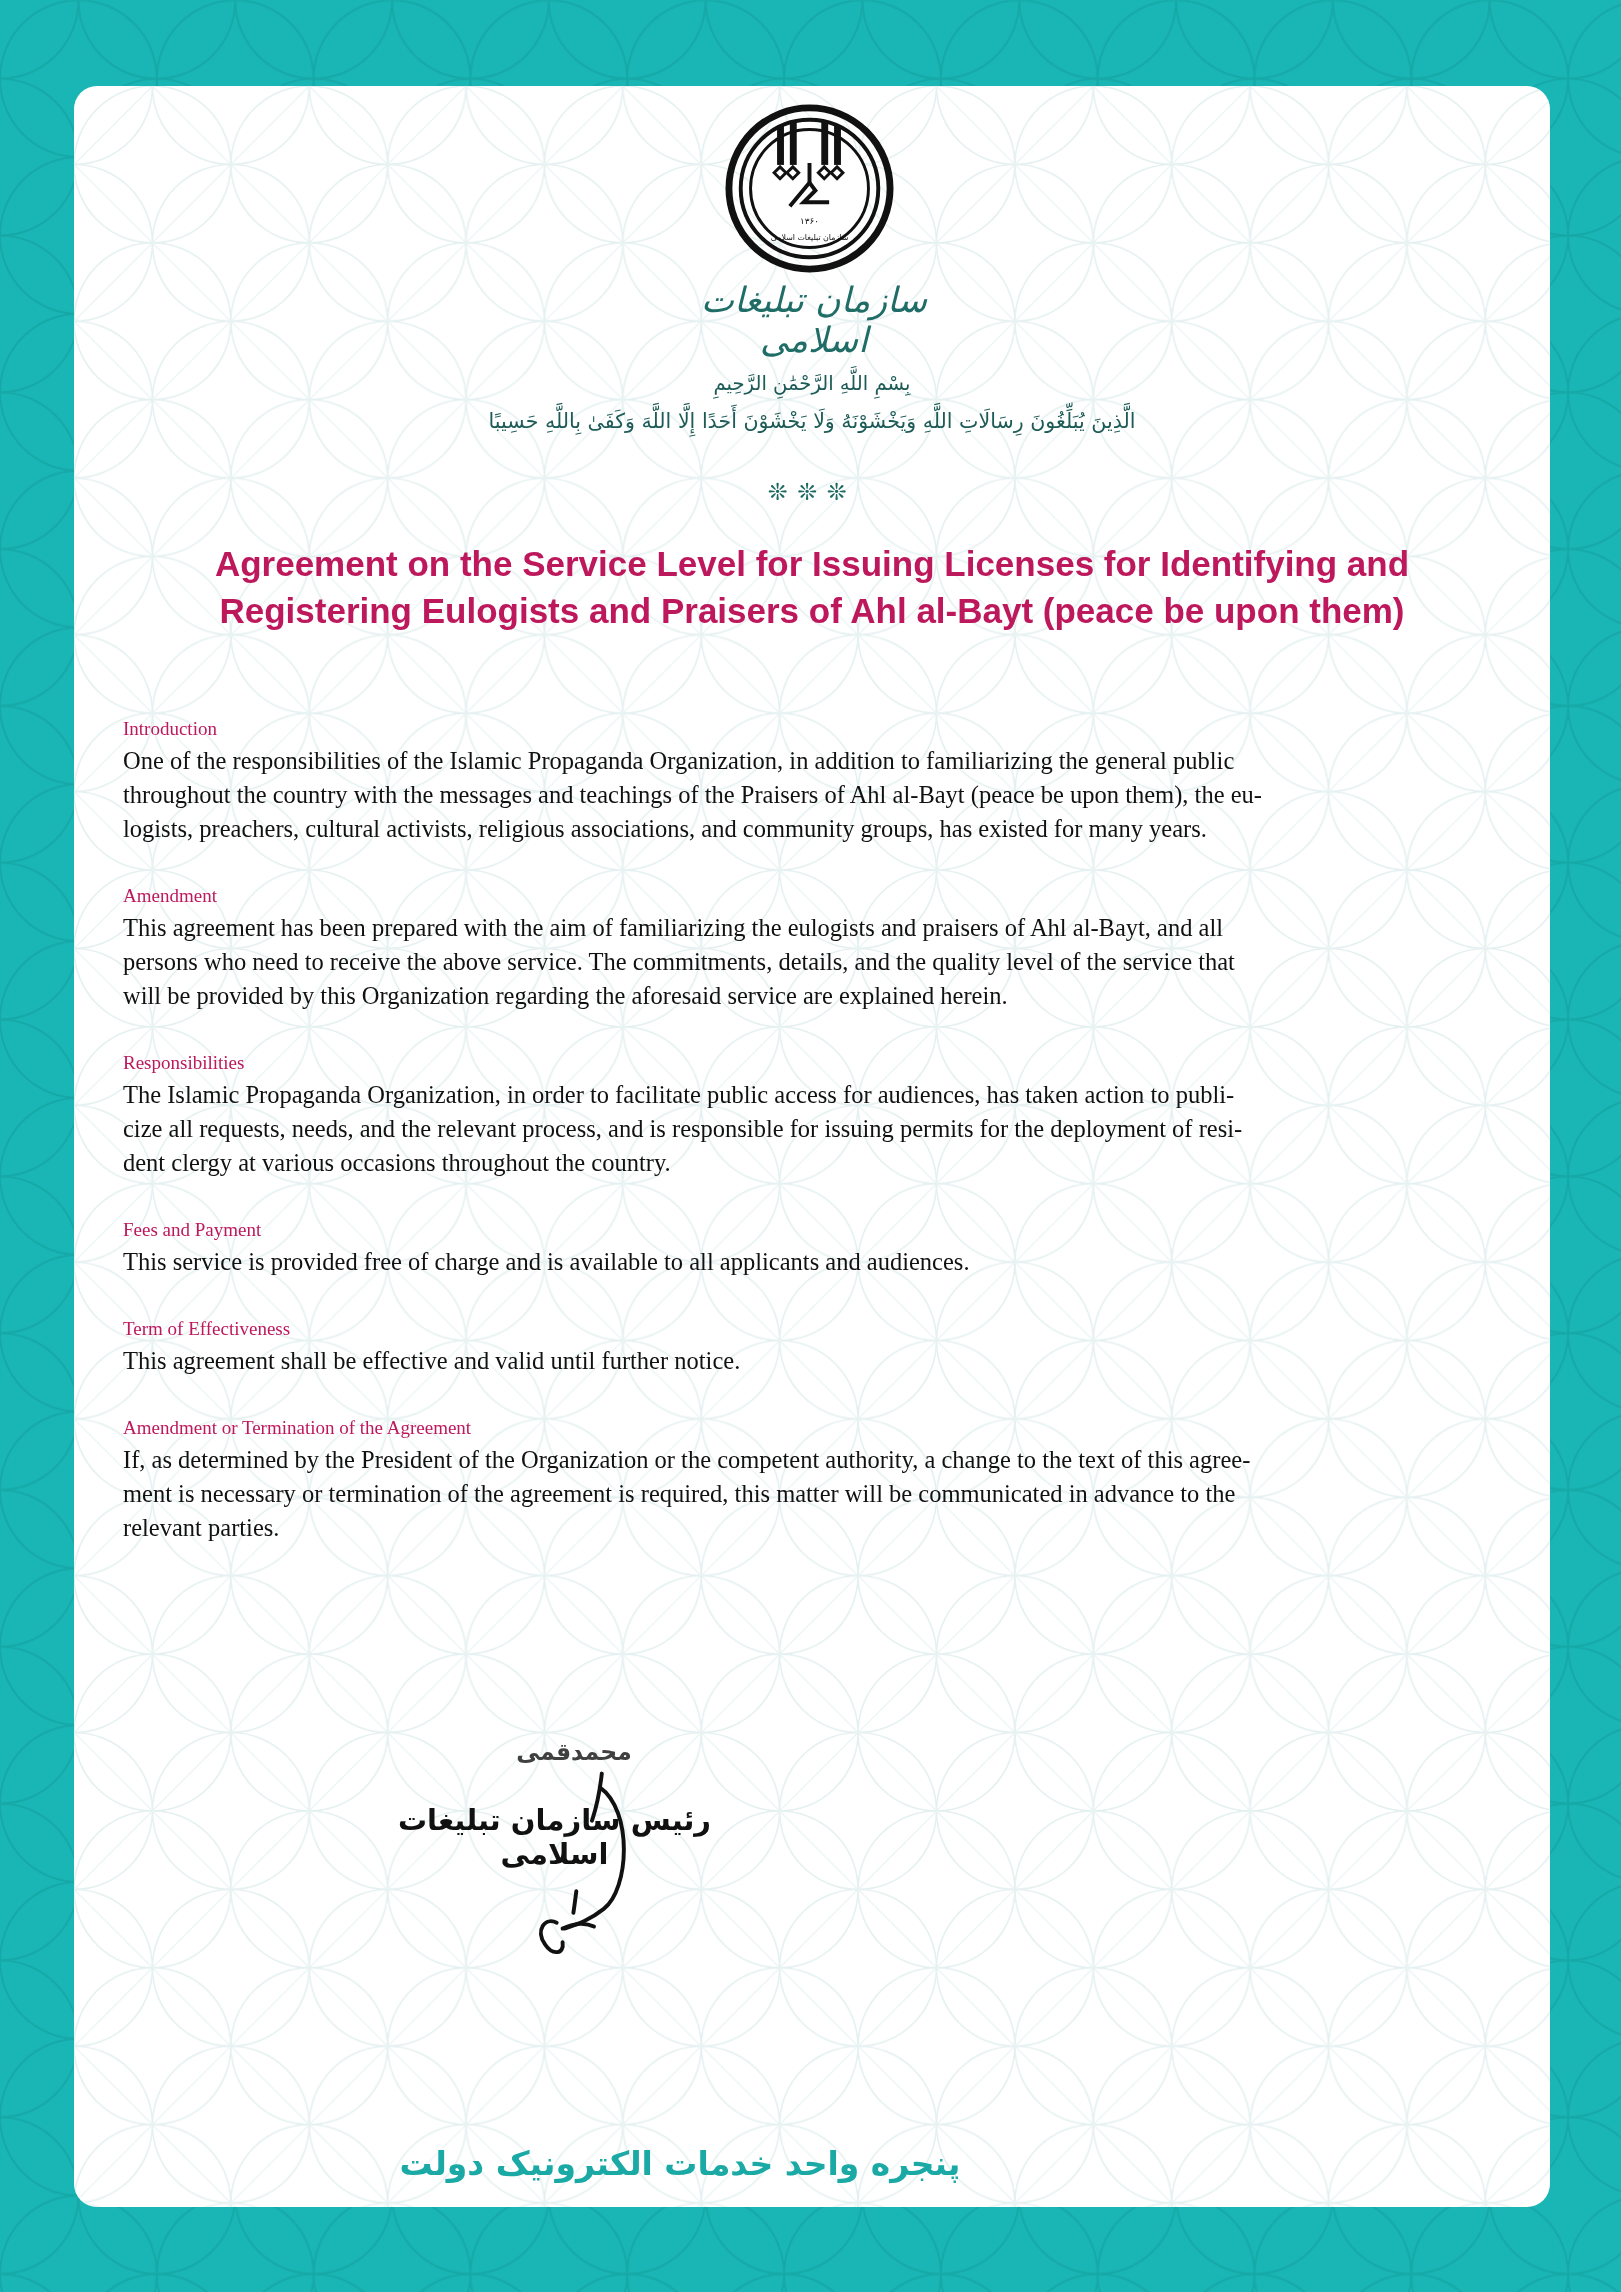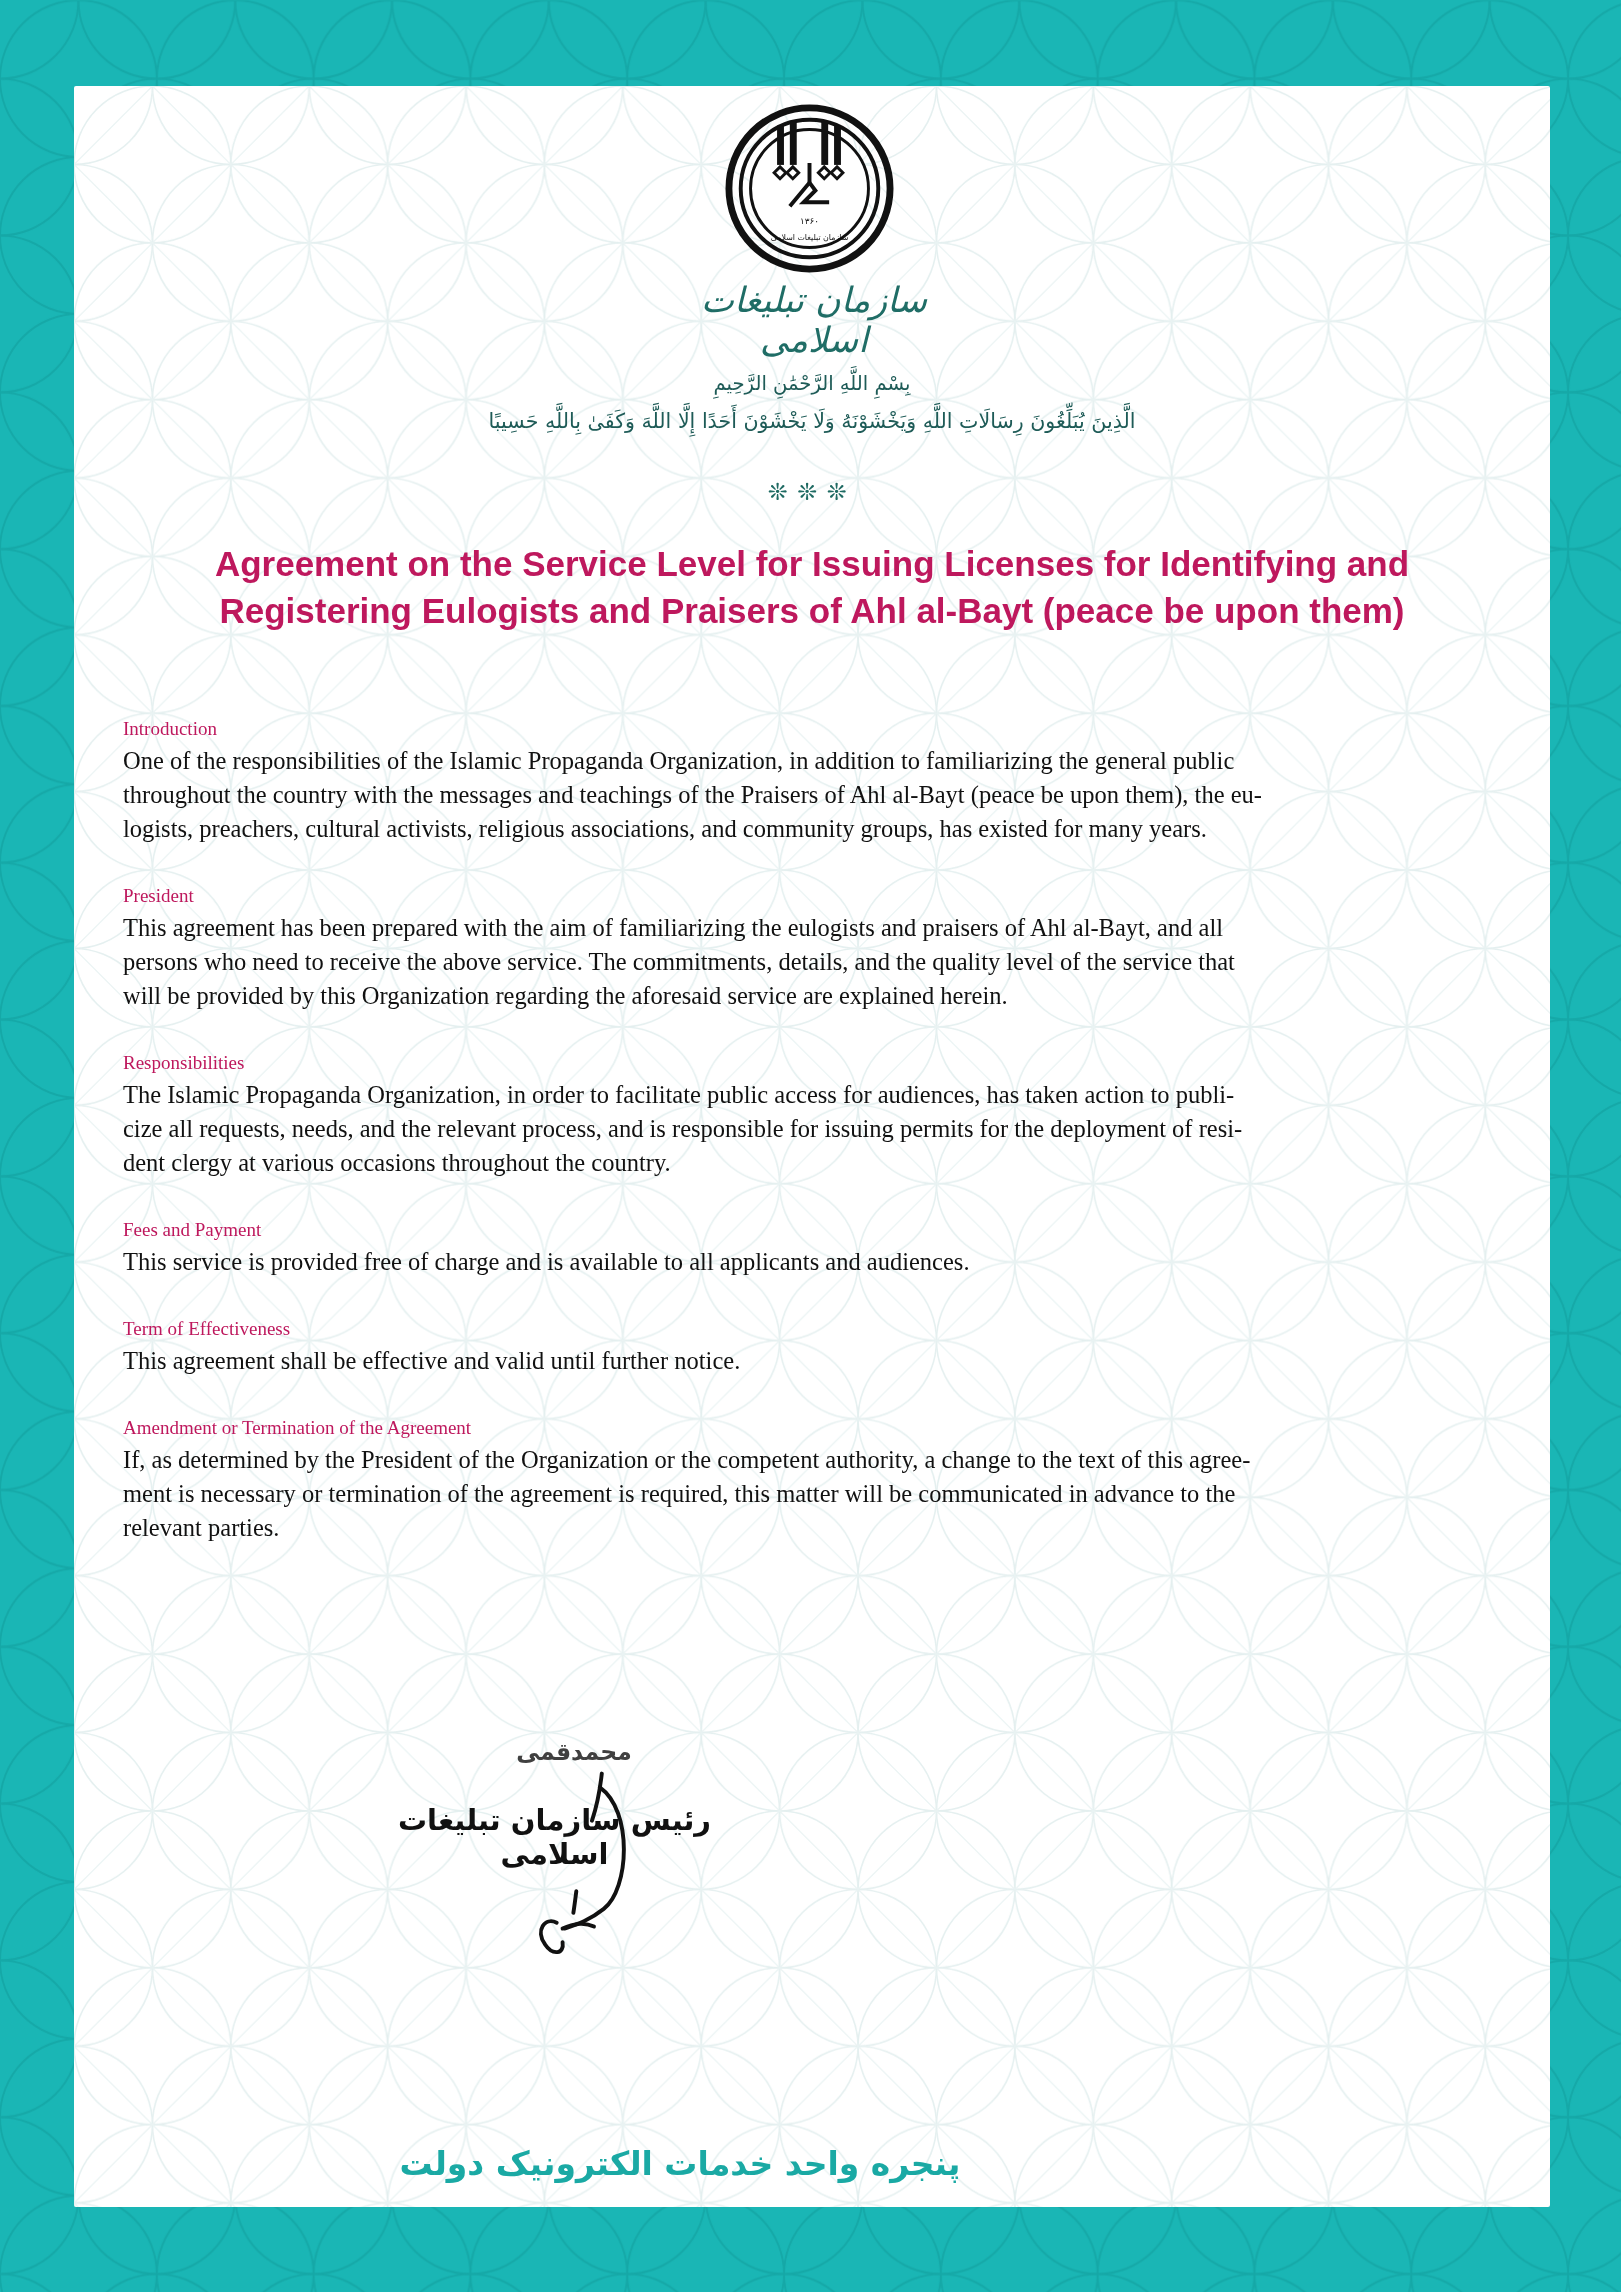--- a/index.html
+++ b/index.html
@@ -19,21 +19,21 @@
       inset: 0;
       opacity: 0.35;
     }
     .panel {
       position: absolute;
       left: 74px;
       top: 86px;
       width: 1476px;
       height: 2121px;
       background: #ffffff;
-      border-radius: 2px;
+      border-radius: 23px;
       overflow: hidden;
     }
     .panel-pattern {
       position: absolute;
       inset: 0;
       opacity: 0.55;
     }
     .content {
       position: absolute;
       inset: 0;
@@ -259,21 +259,21 @@
       <div class="section">
         <h2 class="section-heading">Introduction</h2>
         <p class="section-body">
           <span class="ln">One of the responsibilities of the Islamic Propaganda Organization, in addition to familiarizing the general public</span>
           <span class="ln">throughout the country with the messages and teachings of the Praisers of Ahl al-Bayt (peace be upon them), the eu-</span>
           <span class="ln">logists, preachers, cultural activists, religious associations, and community groups, has existed for many years.</span>
         </p>
       </div>
 
       <div class="section">
-        <h2 class="section-heading">President</h2>
+        <h2 class="section-heading">Amendment</h2>
         <p class="section-body">
           <span class="ln">This agreement has been prepared with the aim of familiarizing the eulogists and praisers of Ahl al-Bayt, and all</span>
           <span class="ln">persons who need to receive the above service. The commitments, details, and the quality level of the service that</span>
           <span class="ln">will be provided by this Organization regarding the aforesaid service are explained herein.</span>
         </p>
       </div>
 
       <div class="section">
         <h2 class="section-heading">Responsibilities</h2>
         <p class="section-body">

